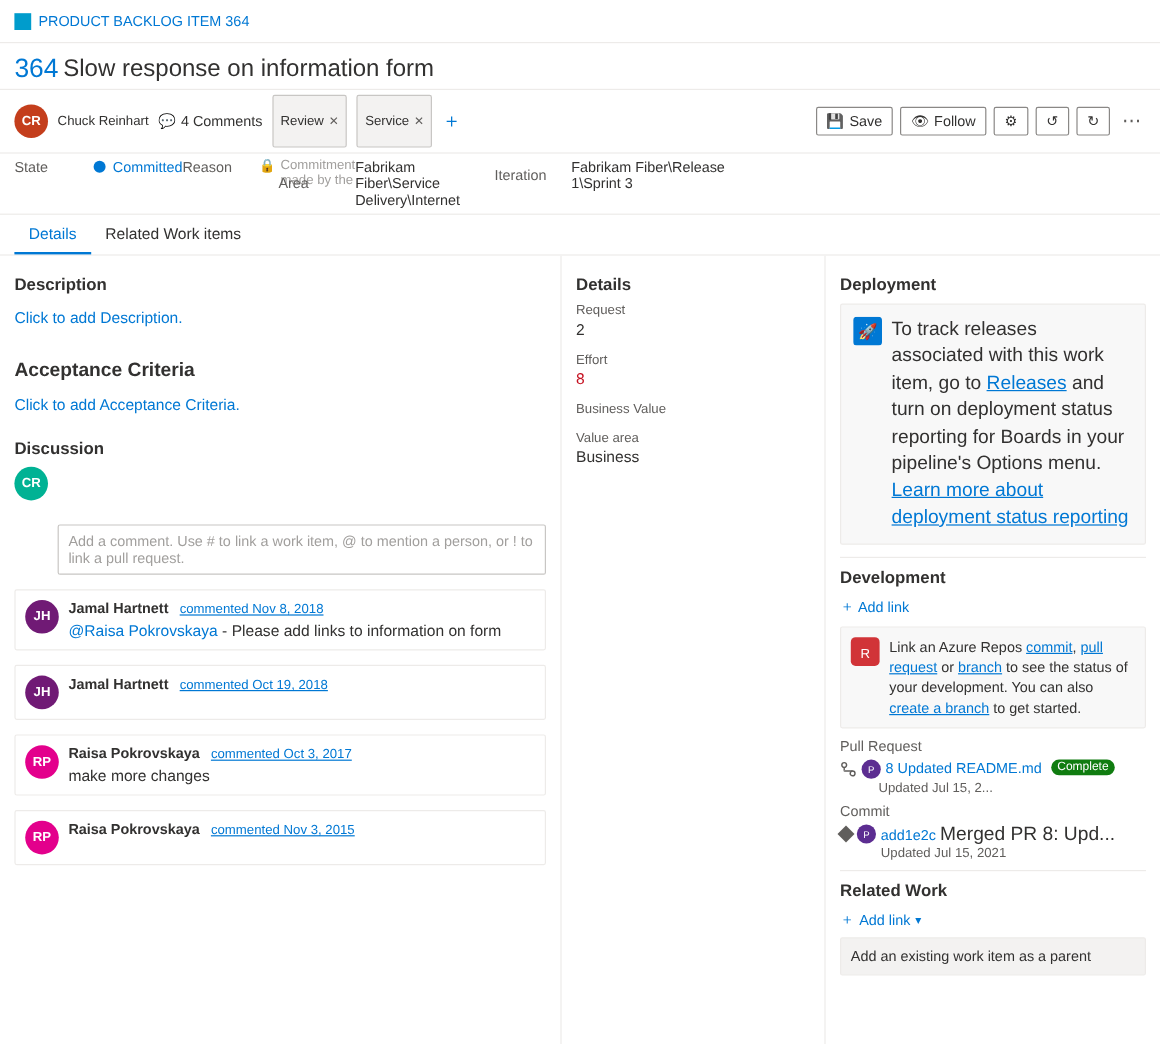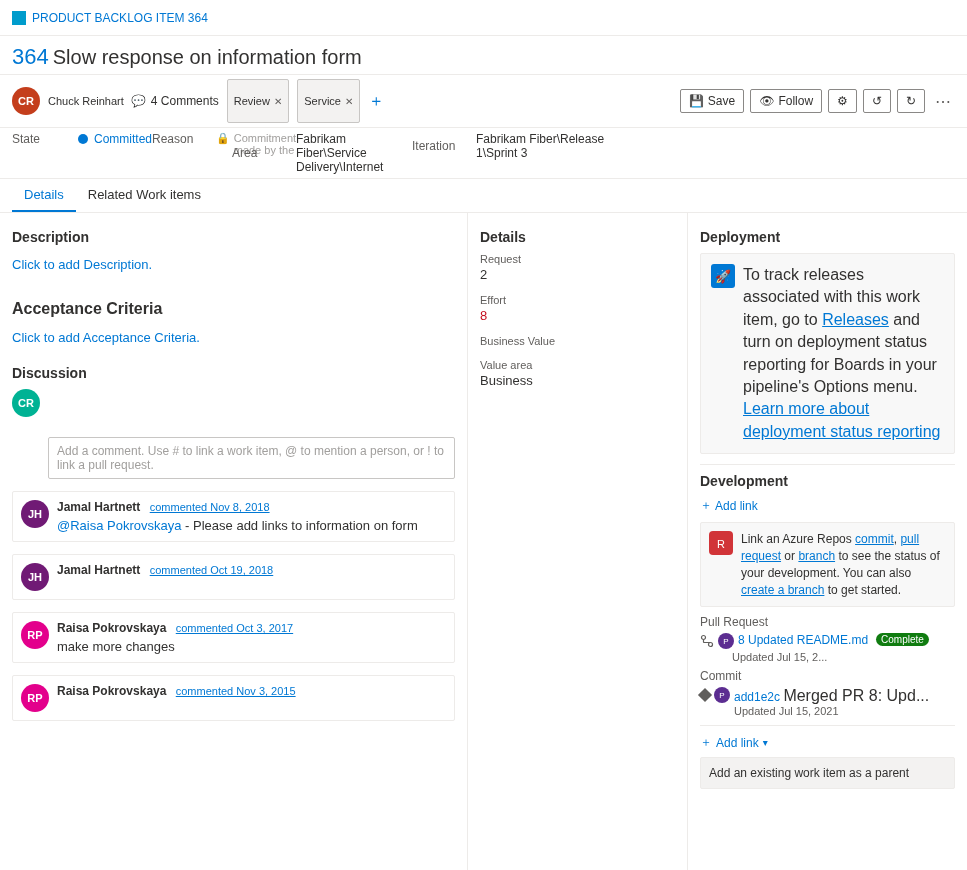--- a/index.html
+++ b/index.html
@@ -335,20 +335,21 @@
           <span style="color:#0078d4;cursor:pointer;font-size:12px;">add1e2c</span>
           <span style="font-size:16px;color:#323130;"> Merged PR 8: Upd...</span>
           <div style="font-size:11px;color:#605e5c;">Updated Jul 15, 2021</div>
         </div>
       </div>
     </div>
 
     <hr class="section-divider">
 
     <div class="related-work-section">
+      <div class="section-header">Related Work</div>
       <div class="add-link-row">
         <span>＋</span>
         <span>Add link</span>
         <span style="font-size:10px;">▾</span>
       </div>
       <div class="existing-work-box">
         <span>Add an existing work item as a parent</span>
       </div>
     </div>
 

